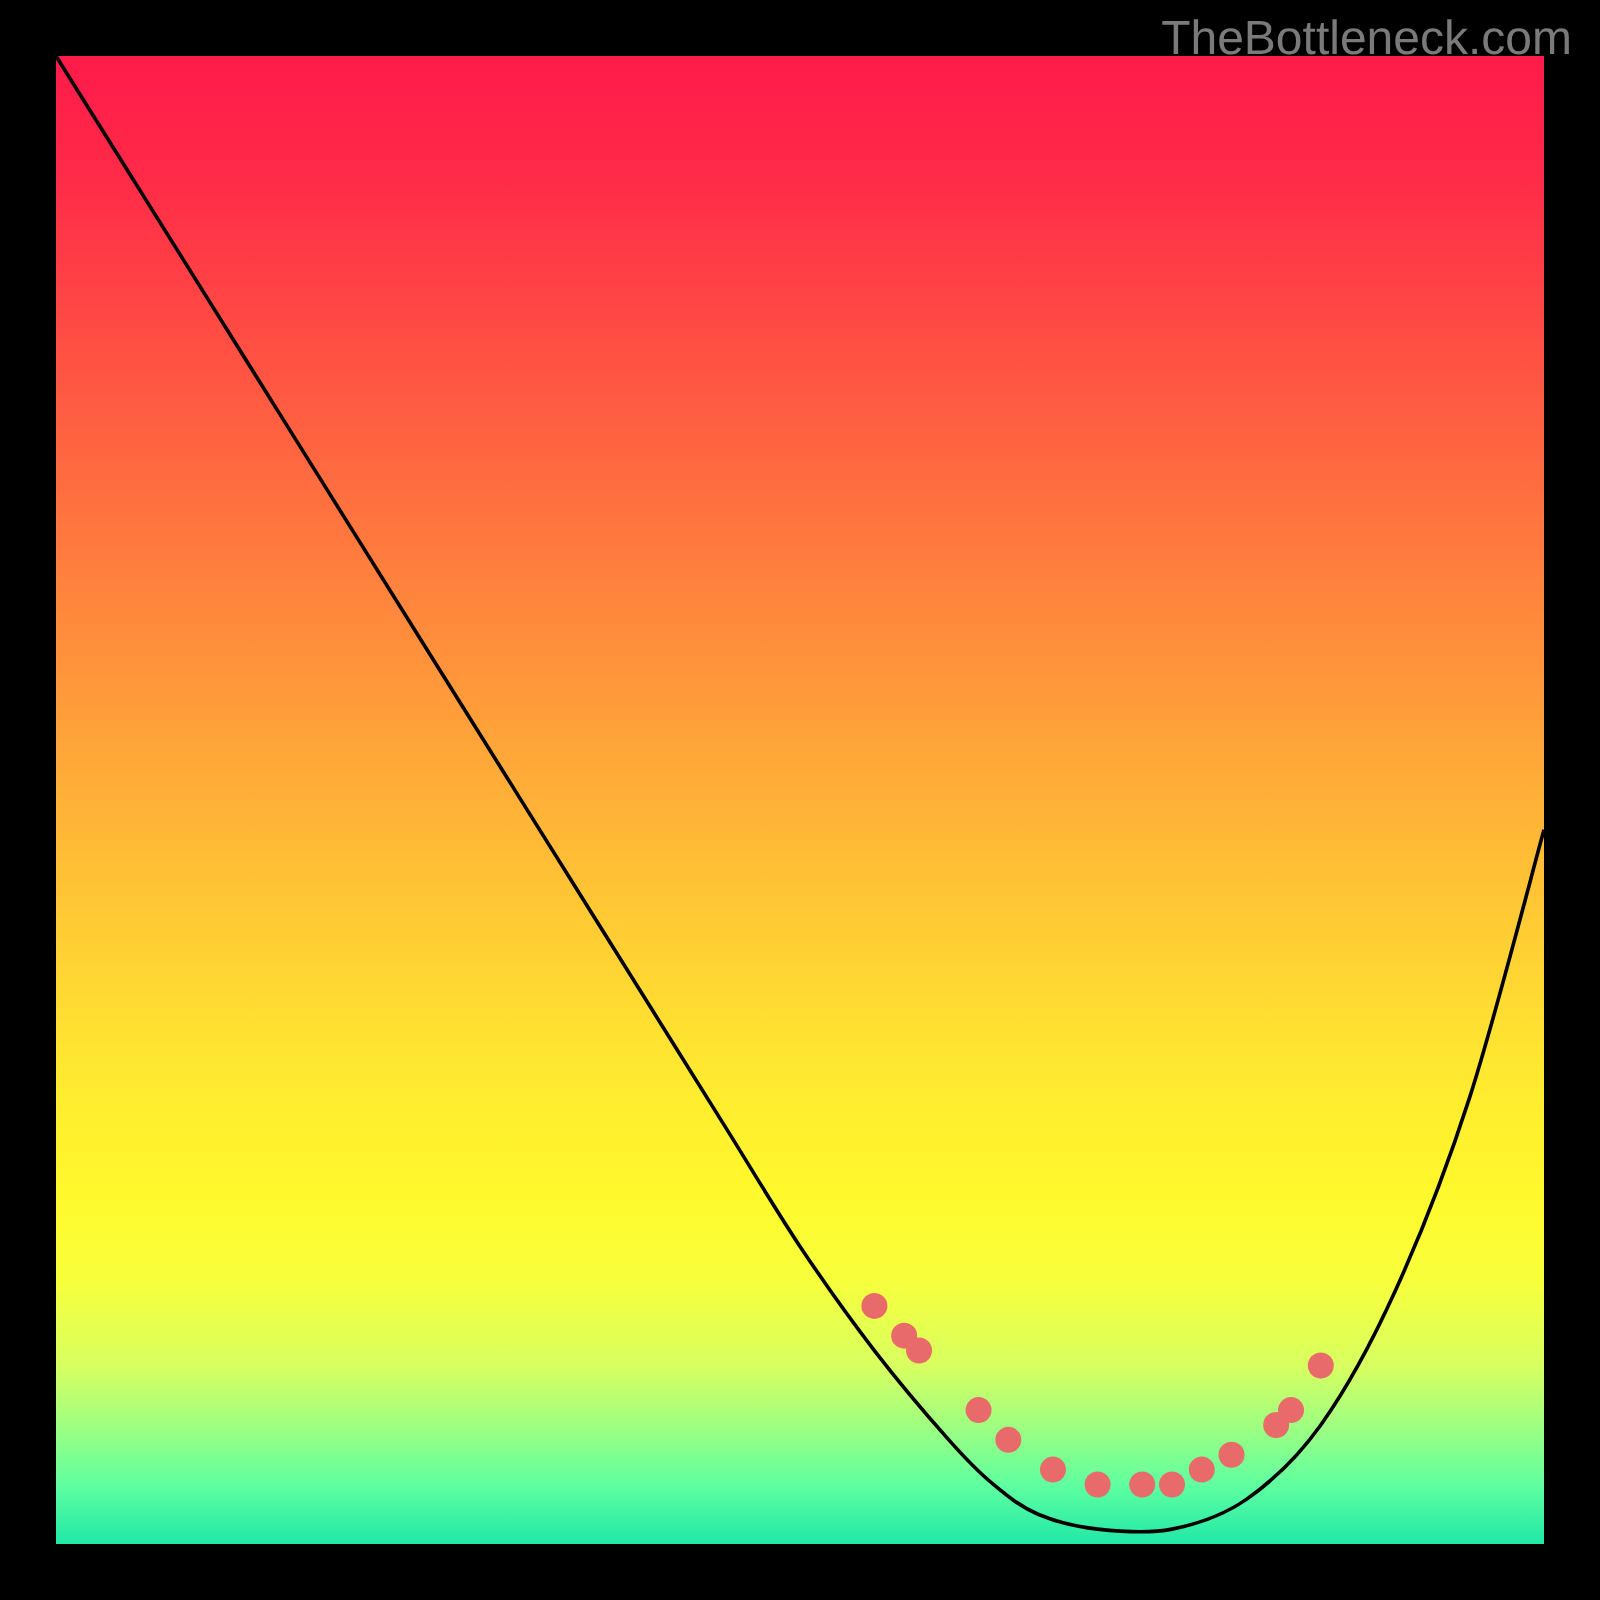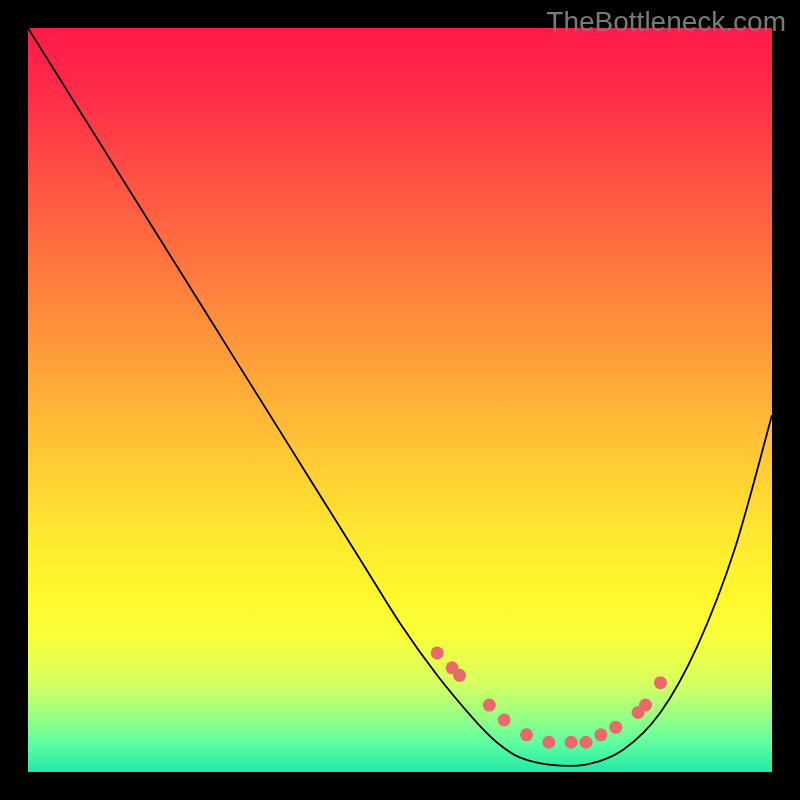--- a/index.html
+++ b/index.html
@@ -1,17 +1,17 @@
 <!DOCTYPE html>
 <html><head>
 <meta charset="utf-8">
 <style>
   * { margin: 0; padding: 0; box-sizing: border-box; }
   body { width: 800px; height: 800px; background: #000; position: relative; font-family: Arial, sans-serif; }
-  .watermark { position: absolute; top: 6px; right: 14px; color: #7a7a7a; font-size: 28px; font-weight: 500; z-index: 10; margin-left: 21px; }
+  .watermark { position: absolute; top: 6px; right: 14px; color: #7a7a7a; font-size: 24px; font-weight: 500; z-index: 10; margin-left: 21px; }
   .plot-area { position: absolute; top: 28px; left: 28px; width: 744px; height: 744px; }
   .gradient-bg { position: absolute; inset: 0; background: linear-gradient(to bottom,
     #ff1a4a 0%,
     #ff2a48 8%,
     #ff4a44 18%,
     #ff6a40 28%,
     #ff8a3c 38%,
     #ffaa38 48%,
     #ffca34 58%,
     #ffe830 68%,

